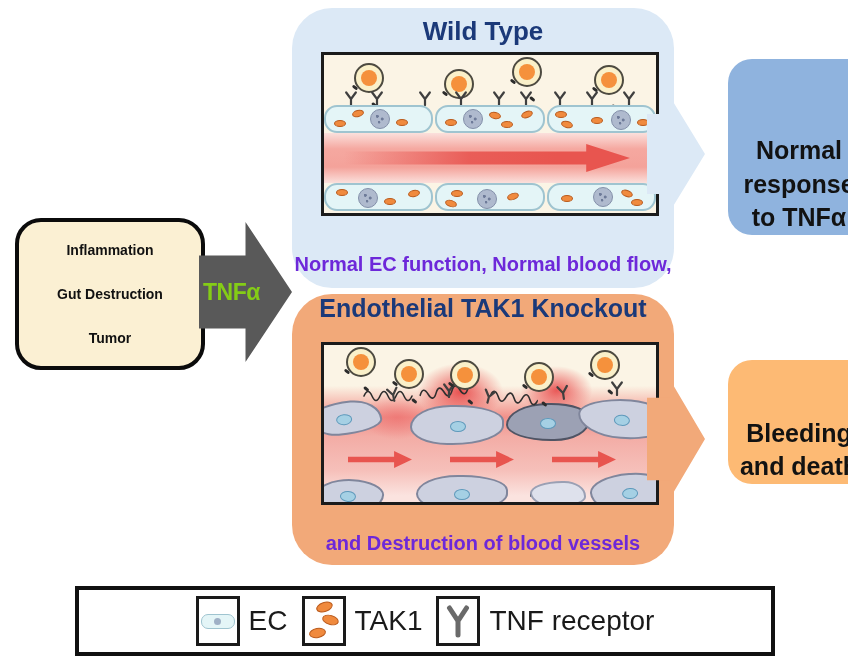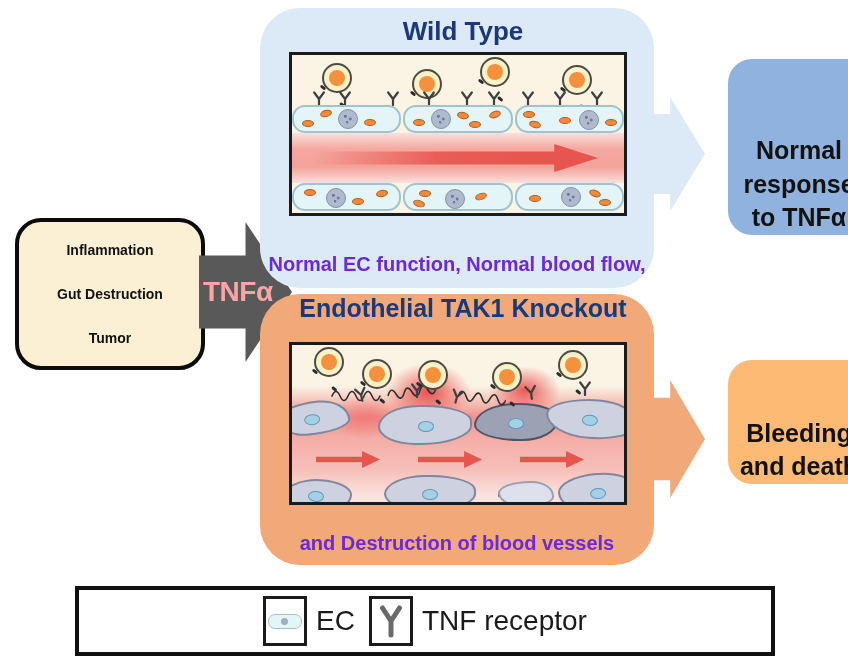--- a/index.html
+++ b/index.html
@@ -12,29 +12,29 @@
     background:#FBF0D3;border:4px solid #0b0b0b;border-radius:26px;
     display:flex;flex-direction:column;justify-content:space-around;align-items:center;
     padding:6px 0;}
   .causes-box .cause{font-size:14px;font-weight:700;color:#111;line-height:1;}
 
   
   .block-arrow{position:absolute;}
   .arrow-gray{left:199px;top:222px;width:93px;height:140px;background:#595959;
     clip-path:polygon(0 24%,50% 24%,50% 0,100% 50%,50% 100%,50% 76%,0 76%);
     display:flex;align-items:center;}
-  .arrow-gray .arrow-label{color:#fca5a5;font-weight:700;font-size:28px;padding-left:4px;
+  .arrow-gray .arrow-label{color:#84cc16;font-weight:700;font-size:23px;padding-left:4px;
     letter-spacing:-0.5px;}
   .arrow-blue{left:647px;top:97px;width:58px;height:114px;background:#DCE9F6;
     clip-path:polygon(0 15%,40% 15%,40% 0,100% 50%,40% 100%,40% 85%,0 85%);}
   .arrow-orange{left:647px;top:380px;width:58px;height:118px;background:#F2A979;
     clip-path:polygon(0 15%,40% 15%,40% 0,100% 50%,40% 100%,40% 85%,0 85%);}
 
   
-  .panel{position:absolute;left:260px;width:382px;border-radius:40px;padding-left:12px;}
+  .panel{position:absolute;left:292px;width:382px;border-radius:40px;}
   .panel-wt{top:8px;height:280px;background:#DCE9F6;}
   .panel-ko{top:294px;height:271px;background:#F2A979;}
   .panel-title{text-align:center;font-weight:700;color:#1B3979;}
   .panel-wt .panel-title{font-size:26px;margin-top:8px;}
   .panel-ko .panel-title{font-size:25px;}
   .caption{position:absolute;left:0;right:0;text-align:center;font-weight:700;
     color:#6d28d9;font-size:20px;line-height:1.42;}
   .panel-wt .caption{bottom:10px;}
   .panel-ko .caption{bottom:8px;}
 
@@ -339,20 +339,30 @@
 
   <div class="legend">
     <div class="legend-item">
       <span class="legend-icon-box">
           <span class="legend-ec"></span>
         </span>
       <span class="legend-label">EC</span>
     </div>
     <div class="legend-item">
       <span class="legend-icon-box">
+        <span class="legend-tak1">
+          <span style="left:9px;top:2px;transform:rotate(-18deg);"></span>
+          <span style="left:15px;top:15px;transform:rotate(16deg);"></span>
+          <span style="left:2px;top:28px;transform:rotate(-10deg);"></span>
+        </span>
+      </span>
+      <span class="legend-label">TAK1</span>
+    </div>
+    <div class="legend-item">
+      <span class="legend-icon-box">
         <svg width="26" height="34" viewBox="0 0 26 34">
           <path d="M13 31 V17 M13 17 L4.5 4 M13 17 L21.5 4" fill="none" stroke="#6a6a6a" stroke-width="5" stroke-linecap="round"></path>
         </svg>
       </span>
       <span class="legend-label">TNF receptor</span>
     </div>
   </div>
 
 </div>
 

